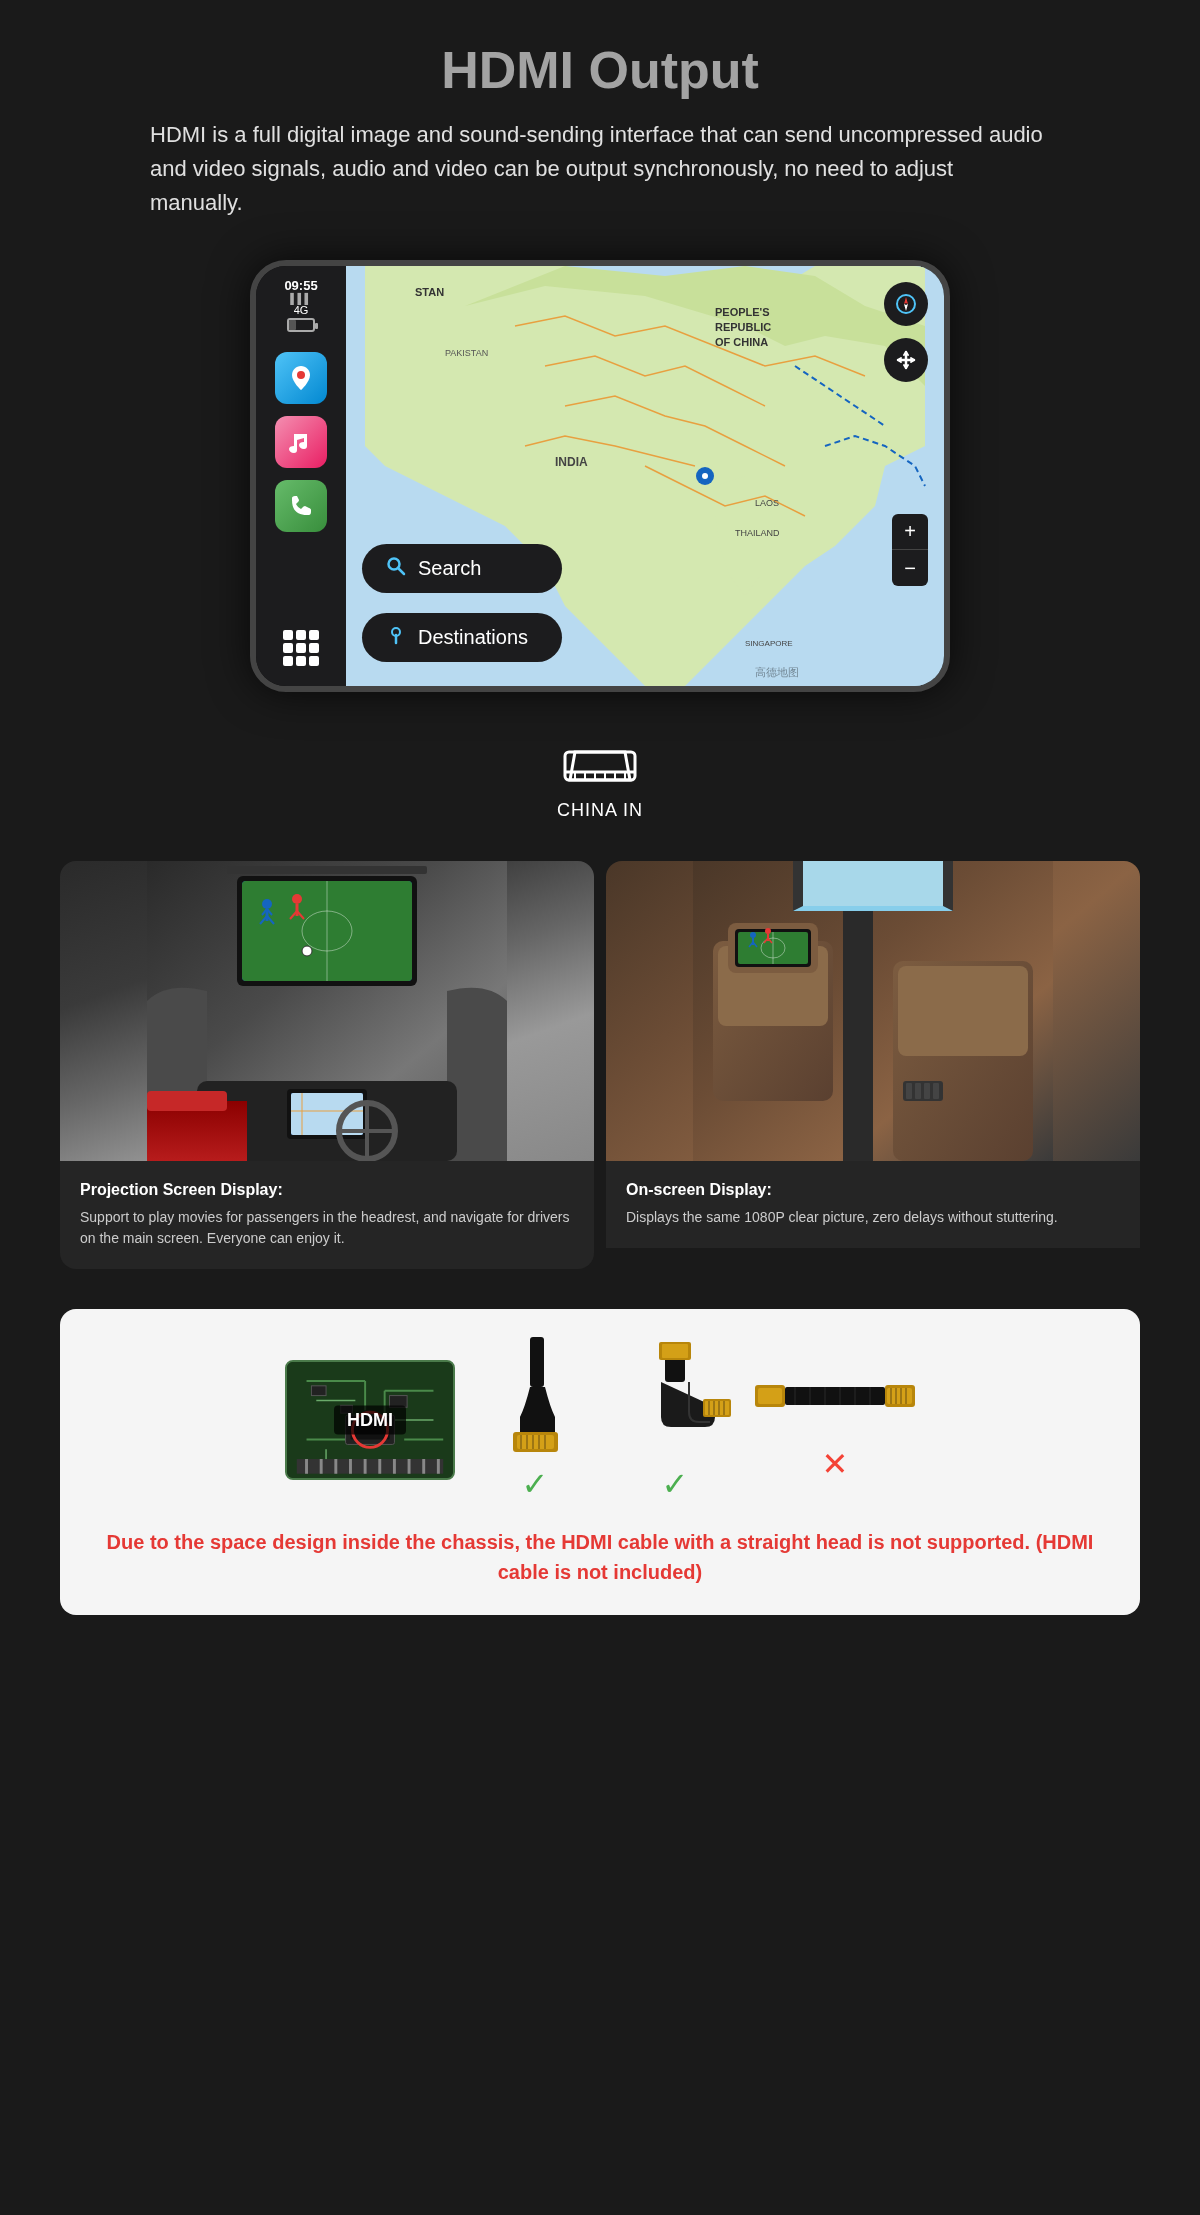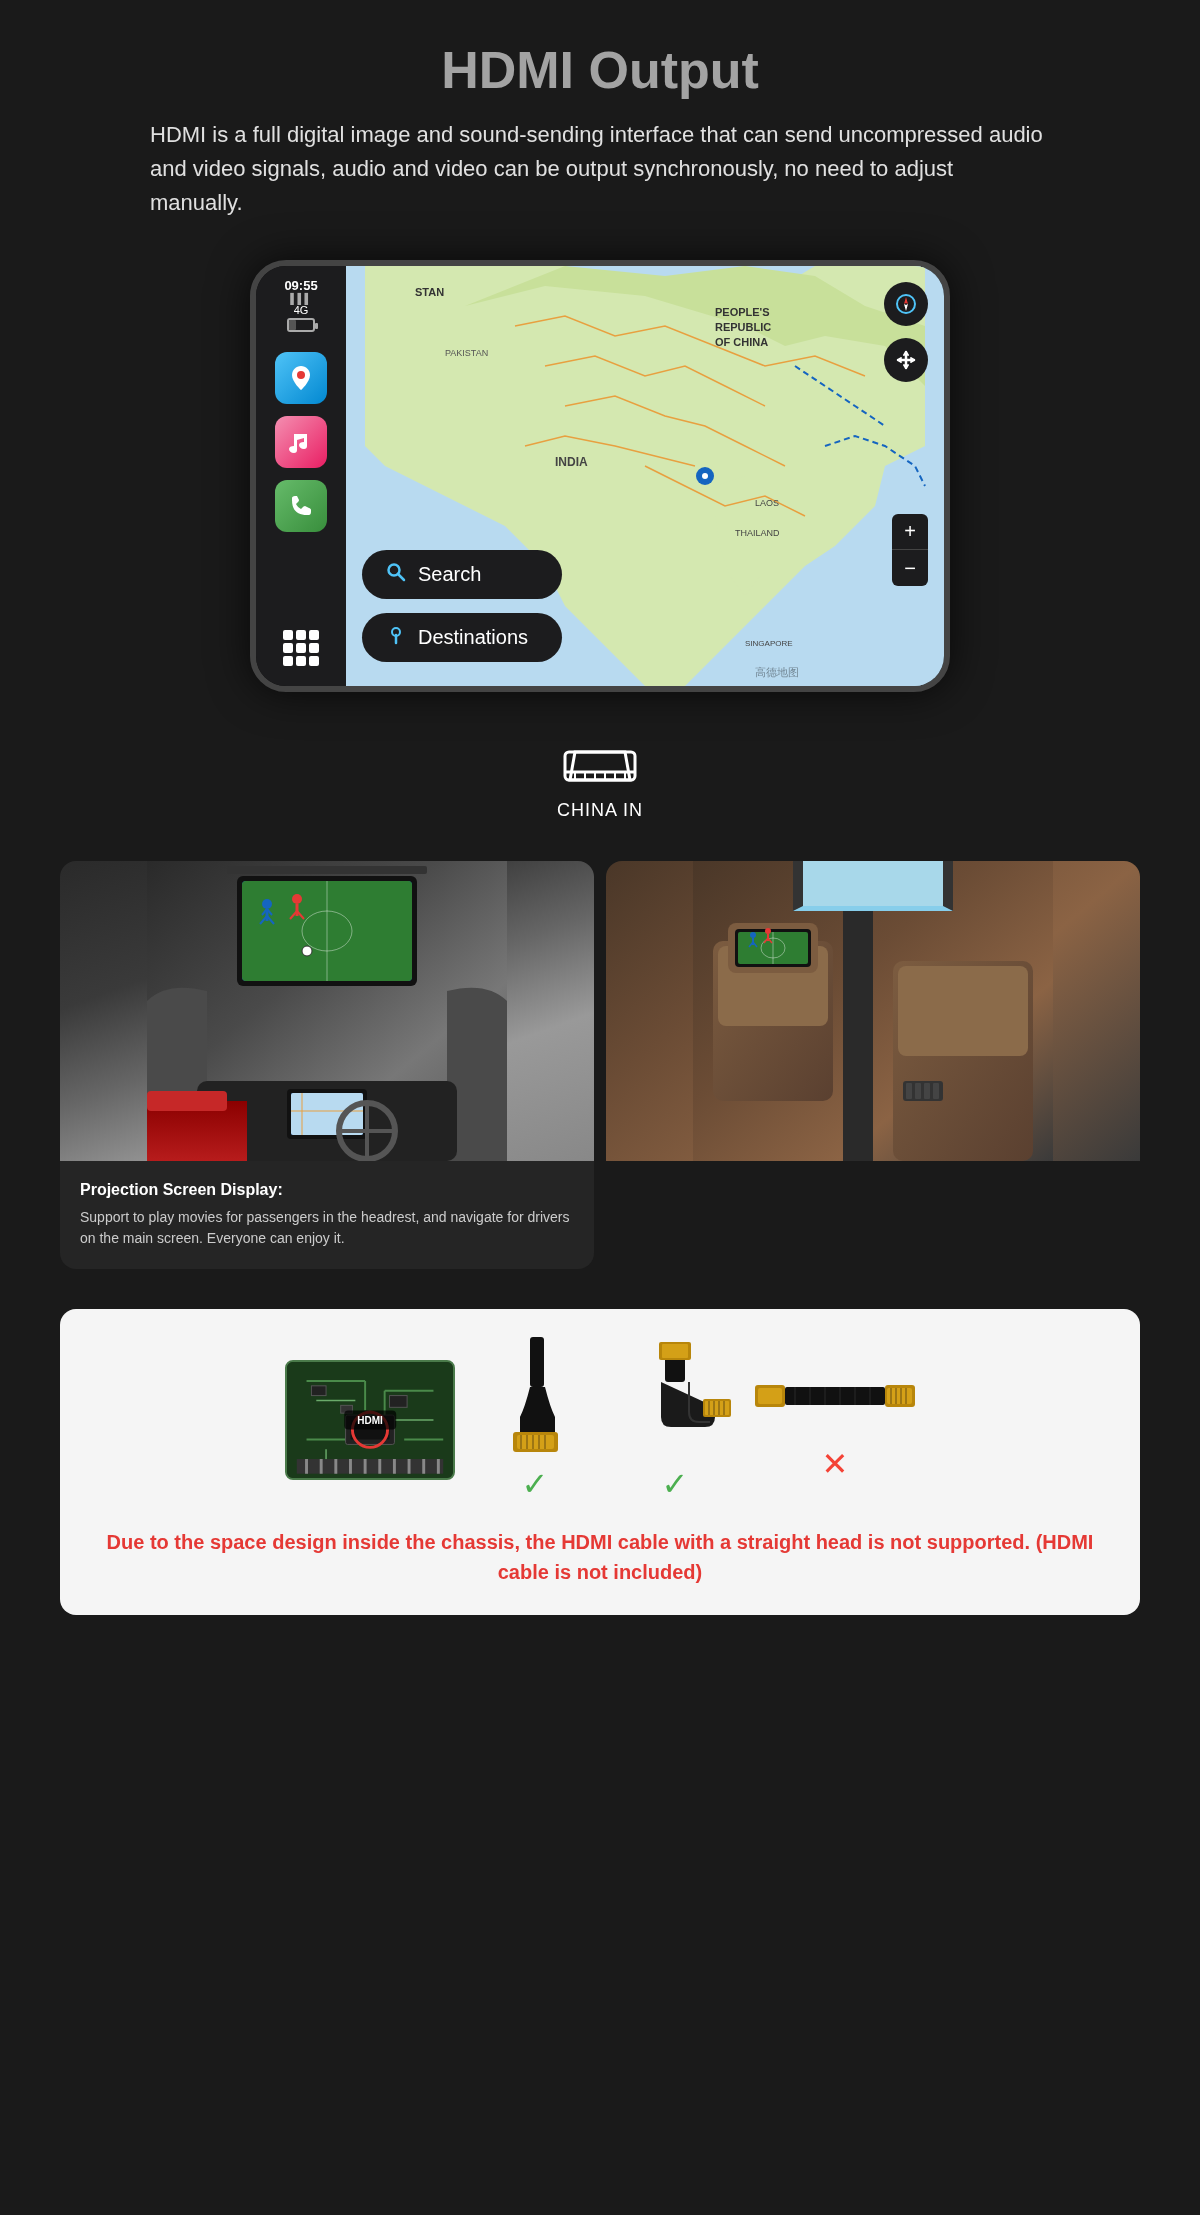--- a/index.html
+++ b/index.html
@@ -220,21 +220,21 @@
     .zoom-btn:first-child { border-radius: 6px 6px 0 0; border-bottom: 1px solid #444; }
     .zoom-btn:last-child { border-radius: 0 0 6px 6px; }
 
     
     .map-actions {
       position: absolute;
       bottom: 24px;
       left: 16px;
       display: flex;
       flex-direction: column;
-      gap: 14px;
+      gap: 20px;
     }
 
     .map-action-btn {
       background: #1c1c1e;
       color: #fff;
       border-radius: 30px;
       padding: 12px 24px;
       font-size: 20px;
       display: flex;
       align-items: center;
@@ -361,21 +361,21 @@
       justify-content: center;
     }
 
     .pcb-label {
       position: absolute;
       top: 50%;
       left: 50%;
       transform: translate(-50%, -50%);
       background: rgba(0,0,0,0.7);
       color: #fff;
-      font-size: 10px;
+      font-size: 18px;
       font-weight: bold;
       padding: 4px 13px;
       border-radius: 4px;
     }
 
     .check-mark {
       font-size: 32px;
       color: #4caf50;
     }
 
@@ -687,20 +687,24 @@
 
         <rect x="210" y="220" width="40" height="20" rx="3" fill="#333"></rect>
         <rect x="213" y="222" width="6" height="16" rx="1" fill="#444"></rect>
         <rect x="222" y="222" width="6" height="16" rx="1" fill="#444"></rect>
         <rect x="231" y="222" width="6" height="16" rx="1" fill="#444"></rect>
         <rect x="240" y="222" width="6" height="16" rx="1" fill="#444"></rect>
 
         <rect x="150" y="50" width="30" height="250" fill="#2a2a2a"></rect>
       </svg>
     </div>
+    <div class="photo-caption">
+      <div class="caption-title">On-screen Display:</div>
+      <div class="caption-body">Displays the same 1080P clear picture, zero delays without stuttering.</div>
+    </div>
   </div>
 </div>
 
 <div class="bottom-card">
   <div class="hdmi-accessories">
 
     <div class="accessory-item">
       <div class="pcb-img">
         <svg width="170" height="120" viewBox="0 0 170 120" xmlns="http://www.w3.org/2000/svg">
           <rect width="170" height="120" fill="#1a3a1a"></rect>

